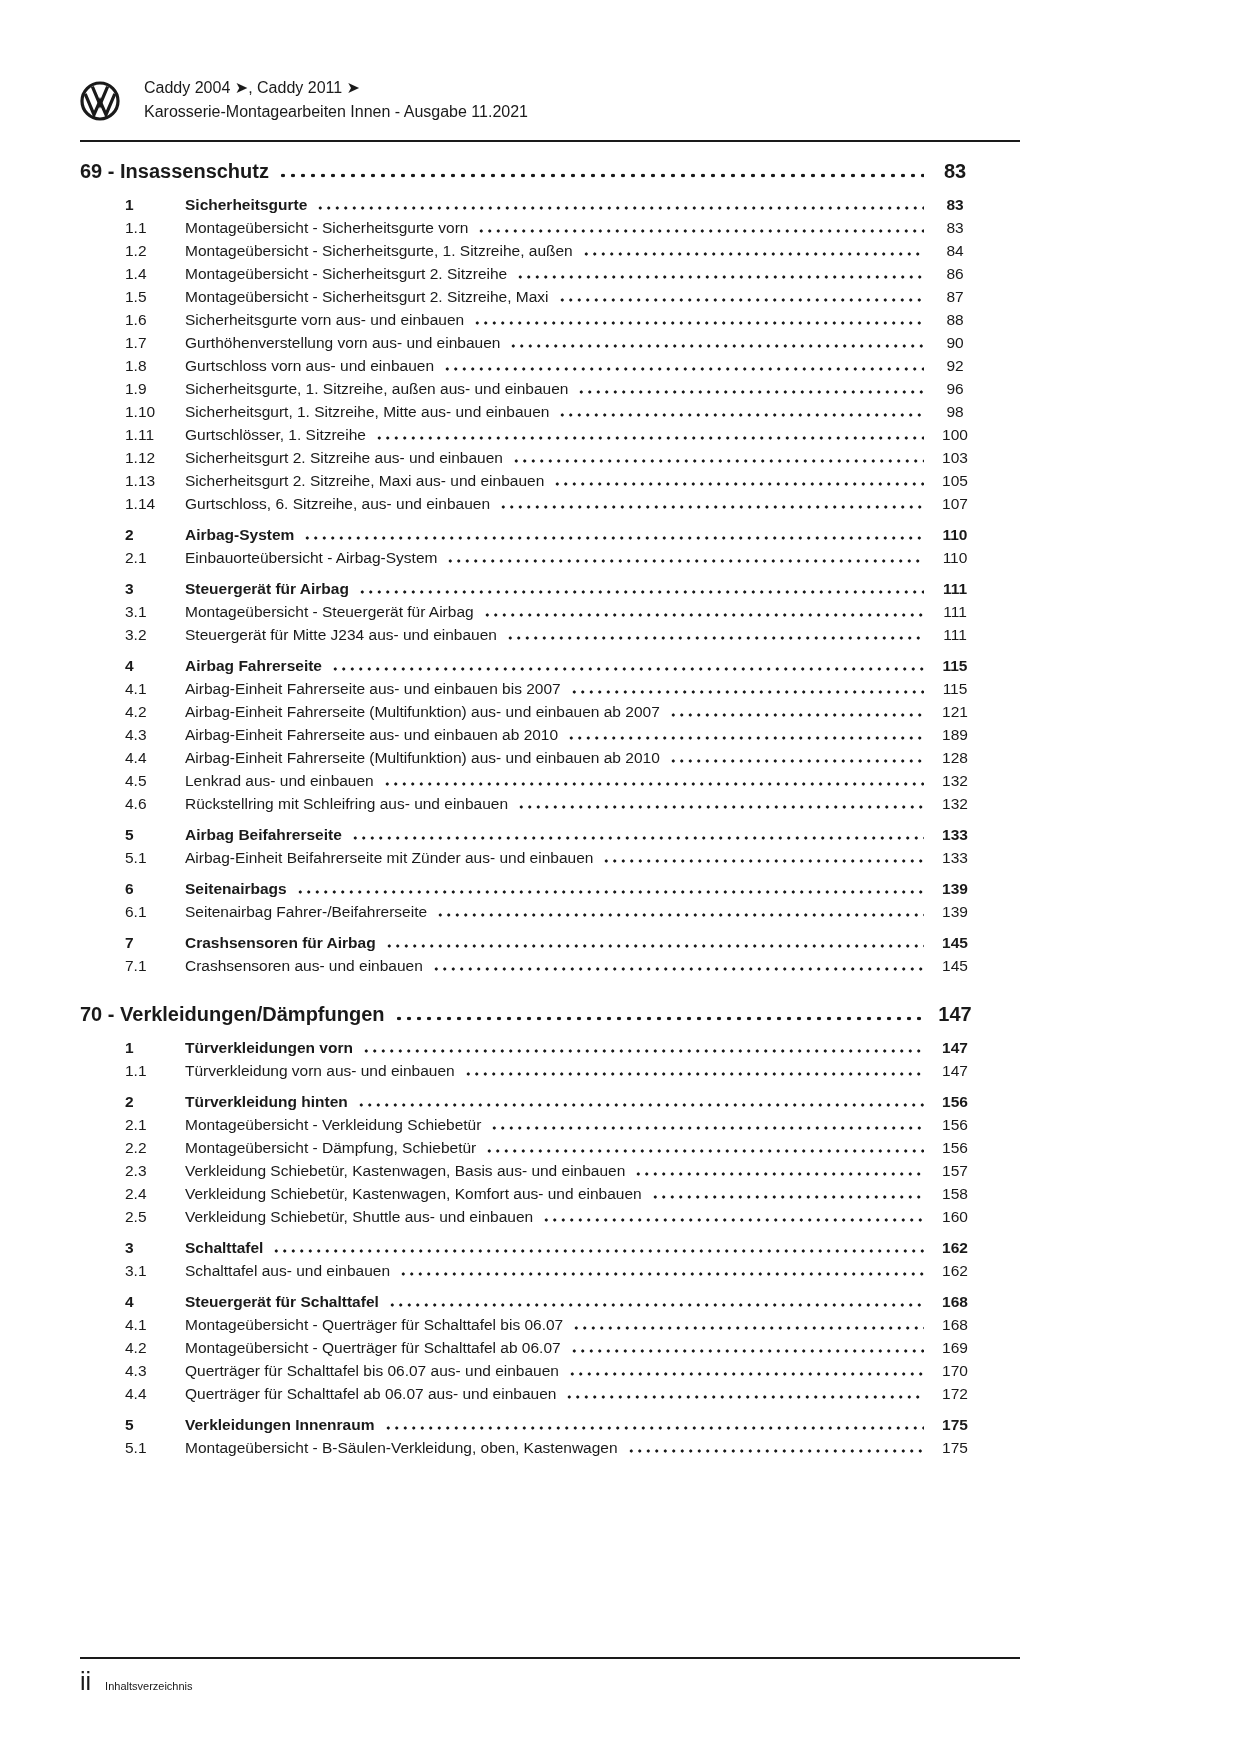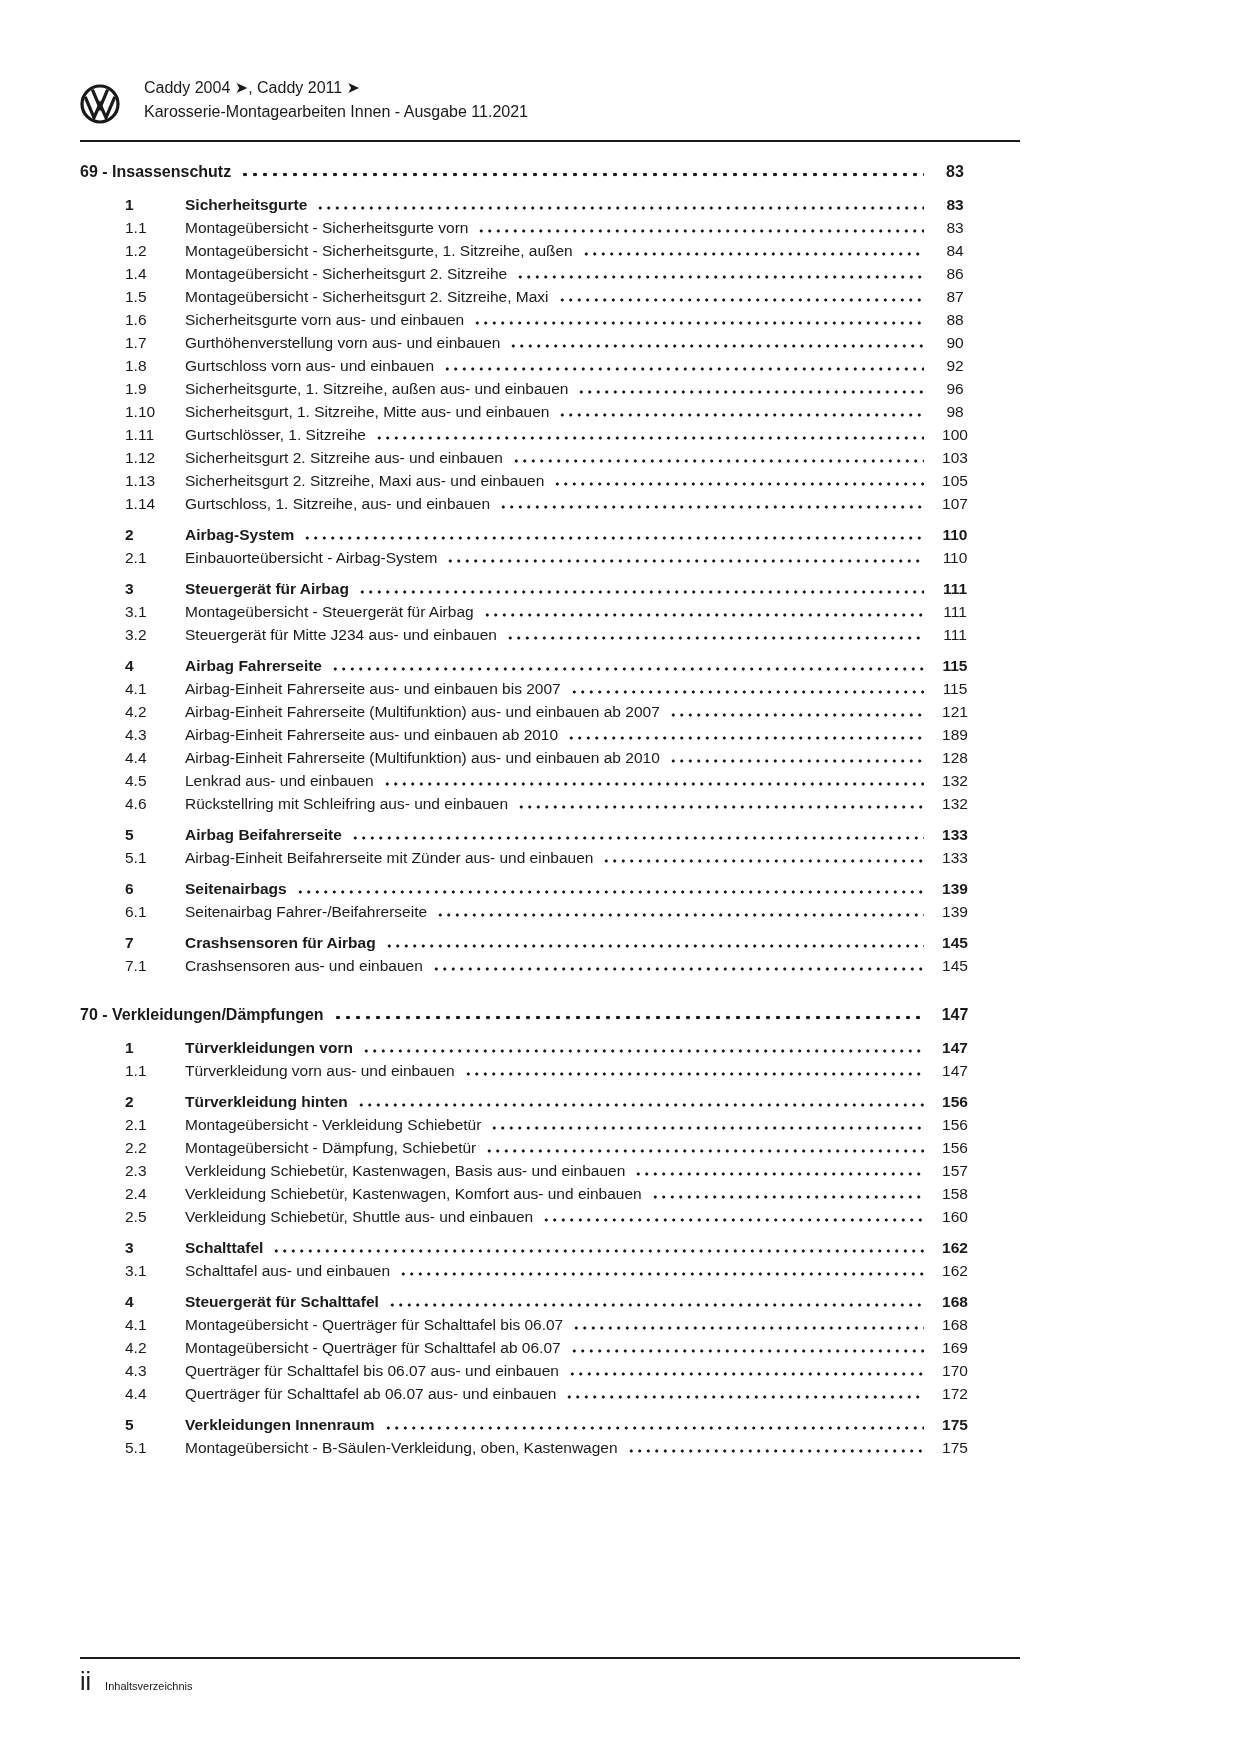--- a/index.html
+++ b/index.html
@@ -19,21 +19,21 @@
     display: flex;
     flex-direction: column;
     flex: 1 1 auto;
   }
   
   .header {
     padding-top: 76px;
     padding-bottom: 16px;
     border-bottom: 2px solid #1a1a1a;
     display: flex;
-    align-items: flex-end;
+    align-items: center;
   }
   .logo { flex: none; width: 40px; height: 40px; margin-top: 2px; }
   .header-text { margin-left: 24px; font-size: 16px; line-height: 24px; }
   
   .toc { padding-top: 2px; }
   .row {
     display: flex;
     align-items: baseline;
     font-size: 15.5px;
     line-height: 23px;
@@ -49,21 +49,21 @@
     height: 4px;
     margin: 0 10px 0 9px;
     background-image: radial-gradient(circle, #1a1a1a 1.4px, transparent 1.8px);
     background-size: 8.5px 4px;
     background-repeat: repeat-x;
     background-position: left center;
   }
   .row.group { font-weight: bold; margin-top: 8px; }
   .row.chapter {
     font-weight: bold;
-    font-size: 16px;
+    font-size: 20px;
     line-height: 27px;
     margin-top: 24px;
     margin-bottom: 5px;
     padding-left: 0;
   }
   .row.chapter:first-child { margin-top: 14px; }
   .row.chapter .leader {
     height: 5px;
     background-image: radial-gradient(circle, #1a1a1a 1.7px, transparent 2.1px);
     background-size: 10px 5px;
@@ -178,21 +178,21 @@
         <span class="page">103</span>
       </div>
       <div class="row item">
         <span class="num">1.13</span>
         <span class="title">Sicherheitsgurt 2. Sitzreihe, Maxi aus- und einbauen</span>
         <span class="leader"></span>
         <span class="page">105</span>
       </div>
       <div class="row item">
         <span class="num">1.14</span>
-        <span class="title">Gurtschloss, 1. Sitzreihe, aus- und einbauen</span>
+        <span class="title">Gurtschloss, 6. Sitzreihe, aus- und einbauen</span>
         <span class="leader"></span>
         <span class="page">107</span>
       </div>
       <div class="row group">
         <span class="num">2</span>
         <span class="title">Airbag-System</span>
         <span class="leader"></span>
         <span class="page">110</span>
       </div>
       <div class="row item">

